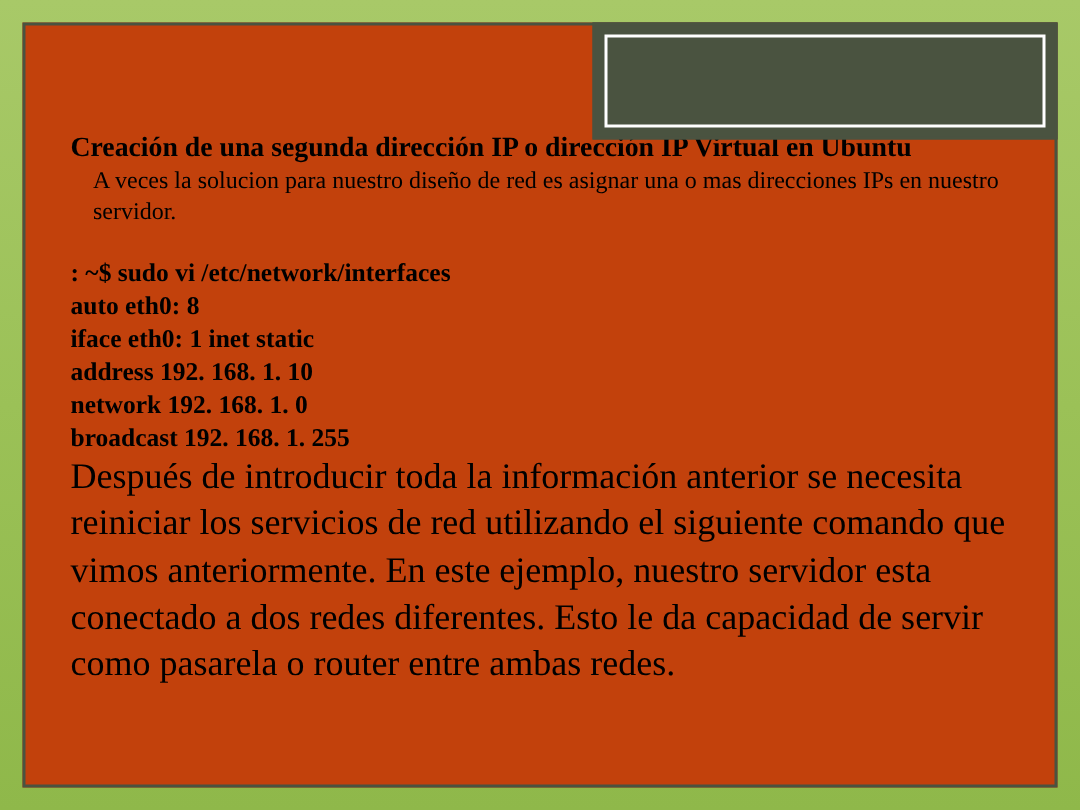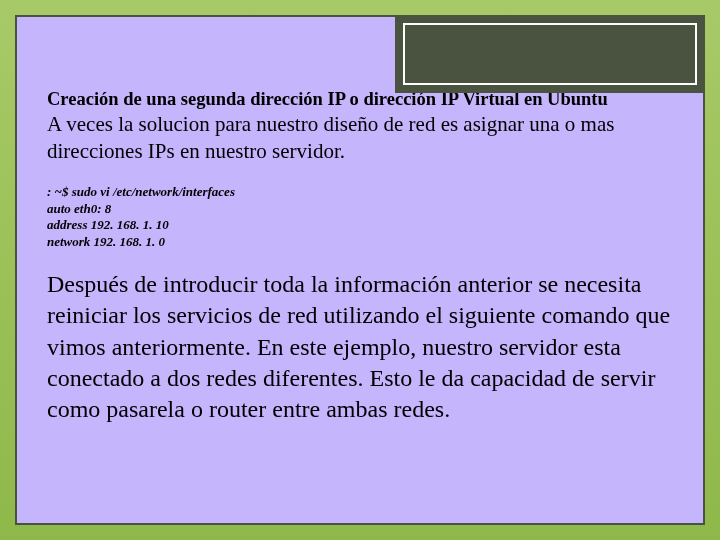--- a/index.html
+++ b/index.html
@@ -9,21 +9,21 @@
     height: 540px;
     background: linear-gradient(to bottom, #a8c968 0%, #9bc157 50%, #8fb84a 100%);
     font-family: "Times New Roman", Times, serif;
     box-sizing: border-box;
     padding: 15px;
     position: relative;
   }
   .slide {
     width: 100%;
     height: 100%;
-    background: #c4b5fd;
+    background: #c2410c;
     border: 2px solid #4a5340;
     box-sizing: border-box;
     position: relative;
     padding: 70px 30px 20px 30px;
   }
   .corner-box {
     position: absolute;
     top: -2px;
     right: -2px;
     width: 310px;
@@ -40,30 +40,30 @@
     bottom: 6px;
     border: 2px solid #ffffff;
   }
   .title {
     font-weight: bold;
     font-size: 18.5px;
     line-height: 1.3;
     margin-bottom: 0;
   }
   .intro {
-    font-size: 21px;
+    font-size: 16px;
     line-height: 1.3;
     margin-bottom: 18px;
+    margin-left: 15px;
   }
   .code-block {
     font-weight: bold;
-    font-size: 13px;
+    font-size: 17px;
     line-height: 1.3;
-    margin-bottom: 18px;
-    font-style: italic;
+    margin-bottom: 0;
   }
   .code-line {
     display: block;
   }
   .outro {
     font-size: 24px;
     line-height: 1.3;
   }
 </style>
 </head>
@@ -73,18 +73,20 @@
   <div class="corner-box">
     <div class="corner-box-inner"></div>
   </div>
 
   <div class="title">Creación de una segunda dirección IP o dirección IP Virtual en Ubuntu</div>
   <div class="intro">A veces la solucion para nuestro diseño de red es asignar una o mas direcciones IPs en nuestro servidor.</div>
 
   <div class="code-block">
     <span class="code-line">: ~$ sudo vi /etc/network/interfaces</span>
     <span class="code-line">auto eth0: 8</span>
+    <span class="code-line">iface eth0: 1 inet static</span>
     <span class="code-line">address 192. 168. 1. 10</span>
     <span class="code-line">network 192. 168. 1. 0</span>
+    <span class="code-line">broadcast 192. 168. 1. 255</span>
   </div>
 
   <div class="outro">Después de introducir toda la información anterior se necesita reiniciar los servicios de red utilizando el siguiente comando que vimos anteriormente. En este ejemplo, nuestro servidor esta conectado a dos redes diferentes. Esto le da capacidad de servir como pasarela o router entre ambas redes.</div>
 </div>
 
 </body></html>

